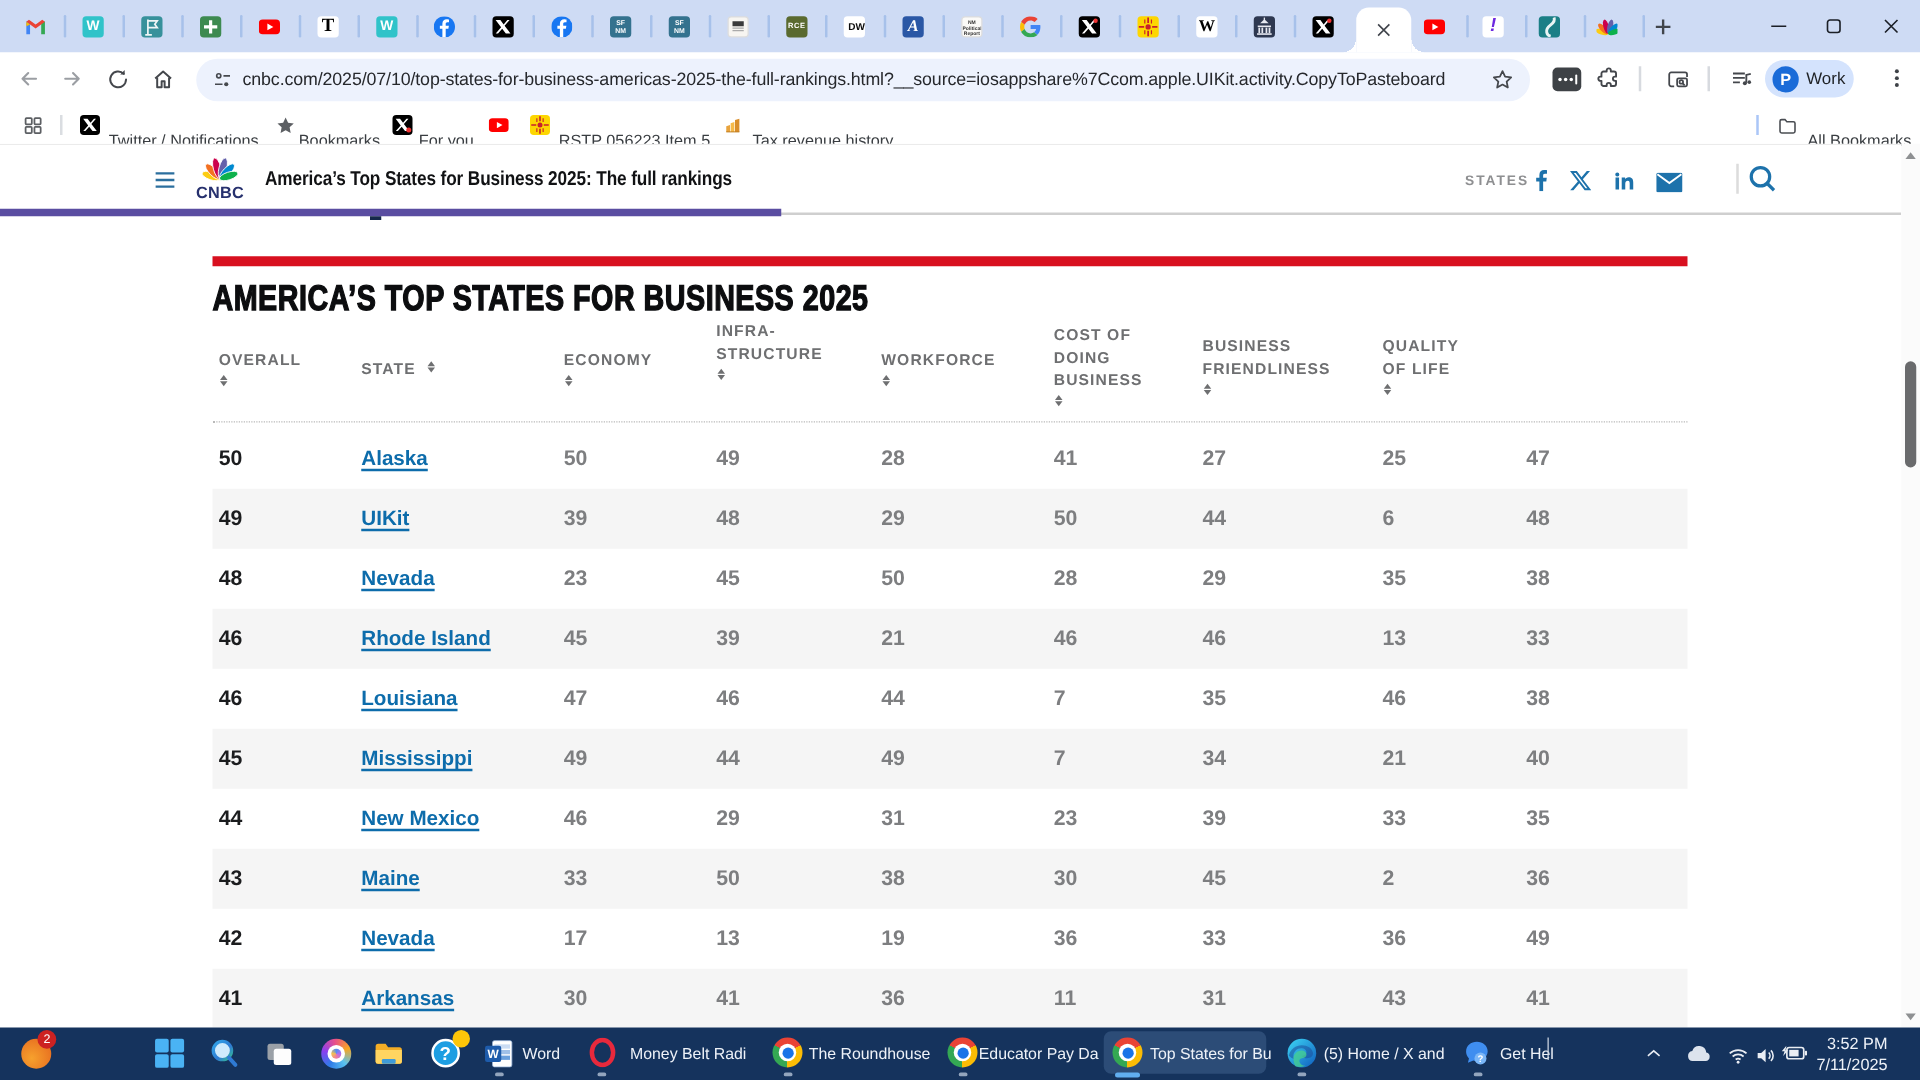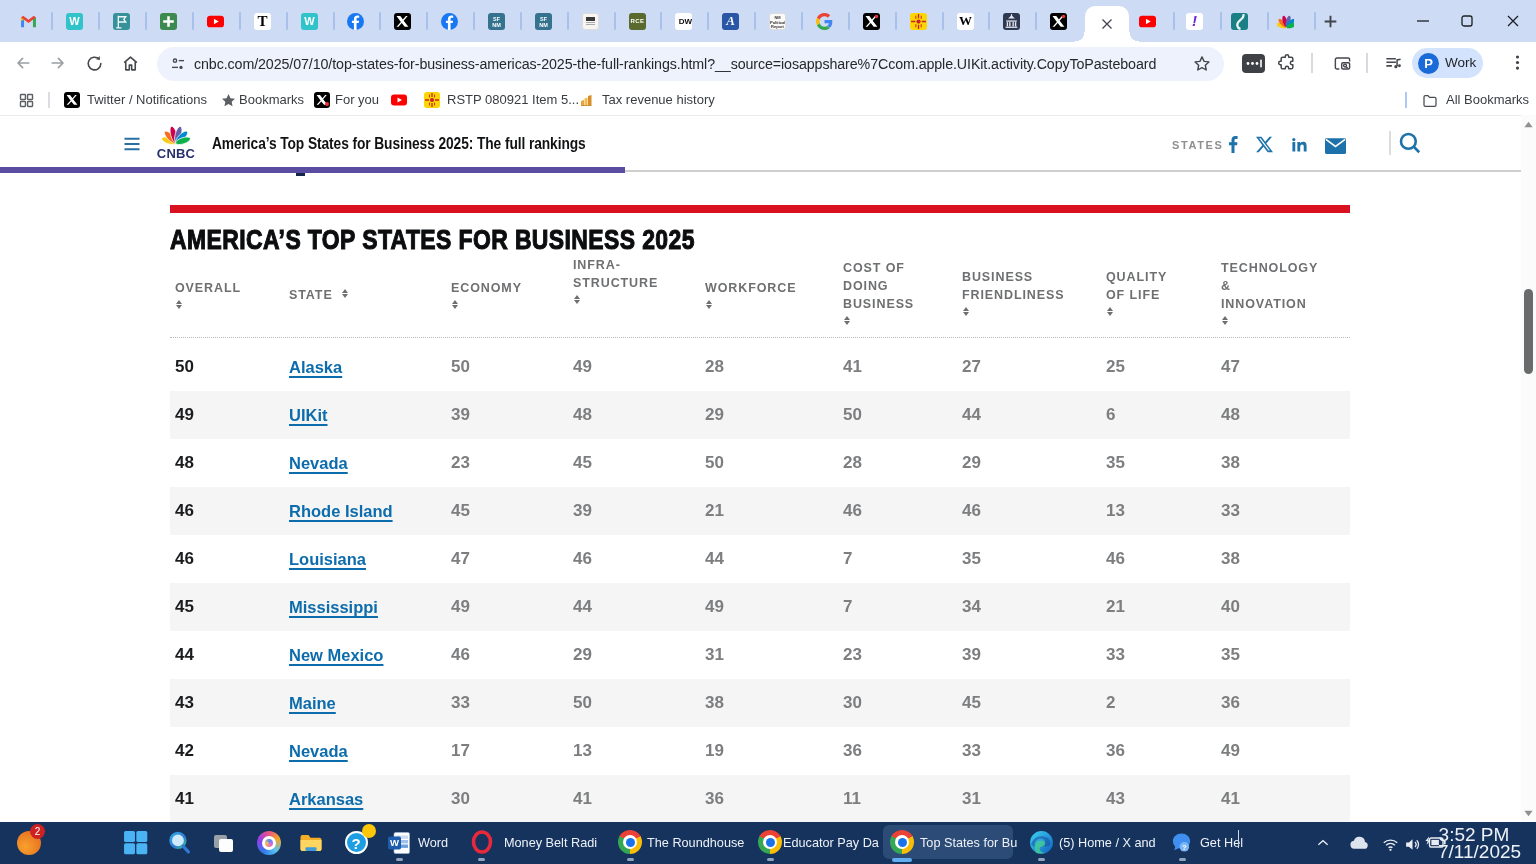--- a/index.html
+++ b/index.html
@@ -11,21 +11,21 @@
 .tsep{position:absolute;top:12px;width:2px;height:18px;background:#a7c1ea;border-radius:1px}
 #activetab{position:absolute;left:1085px;top:6px;width:44px;height:36px;background:#fff;border-radius:10px 10px 0 0}
 #activetab::before{content:"";position:absolute;left:-10px;bottom:0;width:10px;height:10px;background:radial-gradient(circle 10px at 0 0,transparent 0 9.5px,#fff 9.5px)}
 #activetab::after{content:"";position:absolute;right:-10px;bottom:0;width:10px;height:10px;background:radial-gradient(circle 10px at 100% 0,transparent 0 9.5px,#fff 9.5px)}
 
 #toolbar{position:absolute;left:0;top:42px;width:1536px;height:42px;background:#fff}
 #omni{position:absolute;left:157px;top:5px;width:1067px;height:34px;border-radius:17px;background:#edf2fd}
 #urltext{position:absolute;left:37px;top:0;height:34px;line-height:34px;font-size:14.25px;color:#26282c;letter-spacing:-.1px;white-space:nowrap}
 
 #bookmarks{position:absolute;left:0;top:84px;width:1536px;height:31px;background:#fff}
-.bmtext{position:absolute;top:0;height:31px;line-height:31px;font-size:13px;color:#393d41;white-space:nowrap}
+.bmtext{position:absolute;top:13px;height:31px;line-height:31px;font-size:13px;color:#393d41;white-space:nowrap}
 .bmicon{position:absolute;top:7.5px;width:16px;height:16px;border-radius:3px}
 
 #page{position:absolute;left:0;top:115px;width:1521px;height:707px;background:#fff;overflow:hidden}
 
 #taskbar{position:absolute;left:0;top:822px;width:1536px;height:42px;background:#15335d}
 .tbtext{position:absolute;color:#eef2f8;font-size:12.7px;height:42px;line-height:42px;top:0;white-space:nowrap}
 .runline{position:absolute;top:36px;width:7px;height:3px;border-radius:2px;background:#93a5bd}
 
 #sbar{position:absolute;left:1521px;top:115px;width:15px;height:707px;background:#fbfbfb}
 #sthumb{position:absolute;left:3px;top:174px;width:9px;height:85px;border-radius:5px;background:#696a6c}
@@ -286,21 +286,21 @@
           <rect x="0" y="2.5" width="16" height="11" rx="3" fill="#f00"></rect>
           <path d="M6.5 5.5v5L11 8z" fill="#fff"></path>
         </svg></div>
     <div class="bmicon" style="left:424px;background:#fdd601"><svg viewBox="0 0 16 16" width="16" height="16">
           <g stroke="#c8202c" stroke-width="1.1">
             <circle cx="8" cy="8" r="2" fill="#c8202c" stroke="none"></circle>
             <path d="M8 1v4M8 11v4M1 8h4M11 8h4" stroke-width="1.3"></path>
             <path d="M5.5 2.5v3M10.5 2.5v3M5.5 10.5v3M10.5 10.5v3" stroke-width=".9"></path>
           </g>
         </svg></div>
-    <div class="bmtext" style="left:447px">RSTP 080921 Item 5...</div>
+    <div class="bmtext" style="left:447px">RSTP 056223 Item 5...</div>
     <div class="bmicon" style="left:579px"><svg viewBox="0 0 16 16" width="16" height="16">
           <g>
             <path d="M2 13.5V9l3-1v5.5z" fill="#e8a33d"></path>
             <path d="M5.5 13.5V6.5l3-1v8z" fill="#f6ba4a"></path>
             <path d="M9 13.5V4l3.5-1v10.5z" fill="#d98e2b"></path>
             <path d="M2 13.5h10.5" stroke="#c07f20" stroke-width=".8"></path>
           </g>
         </svg></div>
     <div class="bmtext" style="left:602px">Tax revenue history</div>
     <div class="abs" style="left:1405px;top:8px;width:2px;height:16px;background:#abc6f7"></div>
@@ -379,24 +379,20 @@
           <i class="dn"></i>
         </span></div>
     <div class="hcell" style="left:962px;top:153px">BUSINESS<br>FRIENDLINESS<span class="sort" style="margin:3px 0 0 1px">
           <i class="up"></i>
           <i class="dn"></i>
         </span></div>
     <div class="hcell" style="left:1106px;top:153px">QUALITY<br>OF LIFE<span class="sort" style="margin:3px 0 0 1px">
           <i class="up"></i>
           <i class="dn"></i>
         </span></div>
-    <div class="hcell" style="left:1221px;top:144px">TECHNOLOGY<br>&amp;<br>INNOVATION<span class="sort" style="margin:3px 0 0 1px">
-          <i class="up"></i>
-          <i class="dn"></i>
-        </span></div>
     <div class="abs" style="left:170px;top:222px;width:1180px;border-top:1.5px dotted #b9b9b9"></div>
     <div id="rows">
     <div class="row" style="top:228px">
           <span class="cell ov" style="left:5px">50</span>
           <span class="cell" style="left:119px"><a>Alaska</a></span>
           <span class="cell" style="left:281px">50</span>
           <span class="cell" style="left:403px">49</span>
           <span class="cell" style="left:535px">28</span>
           <span class="cell" style="left:673px">41</span>
           <span class="cell" style="left:792px">27</span>
@@ -619,21 +615,21 @@
     <svg class="abs" style="left:1404px;top:14px" viewBox="0 0 24 24" width="17" height="17">
         <path d="M3 9v6h4l5 4.5v-15L7 9z" fill="#e9edf3"></path>
         <path d="M15.5 8.5a5 5 0 0 1 0 7M18 6a8.5 8.5 0 0 1 0 12" stroke="#e9edf3" stroke-width="1.8" fill="none"></path>
       </svg>
     <svg class="abs" style="left:1425px;top:14px" viewBox="0 0 28 16" width="21" height="13">
         <rect x="6" y="2" width="18" height="12" rx="2.5" stroke="#e9edf3" stroke-width="1.8" fill="none"></rect>
         <rect x="25.2" y="5.5" width="2.3" height="5" rx="1" fill="#e9edf3"></rect>
         <rect x="8.5" y="4.5" width="10" height="7" fill="#e9edf3"></rect>
         <path d="M5.5 0L.5 6h3L2 11l5.5-6H4.5z" fill="#e9edf3"></path>
       </svg>
-    <div class="abs" style="left:1438px;top:4px;width:72px;text-align:center;color:#eef2f8;font-size:19px;line-height:17px">3:52 PM<br>7/11/2025</div>
+    <div class="abs" style="left:1438px;top:4px;width:72px;text-align:right;color:#eef2f8;font-size:13px;line-height:17px">3:52 PM<br>7/11/2025</div>
   </div>
 
   <svg class="abs" style="left:1523px;top:119px" viewBox="0 0 12 12" width="11" height="11">
       <path d="M6 3L10.5 9h-9z" fill="#8e9092"></path>
     </svg>
   <svg class="abs" style="left:1523px;top:808px" viewBox="0 0 12 12" width="11" height="11">
       <path d="M6 9L1.5 3h9z" fill="#8e9092"></path>
     </svg>
 </div>
 

